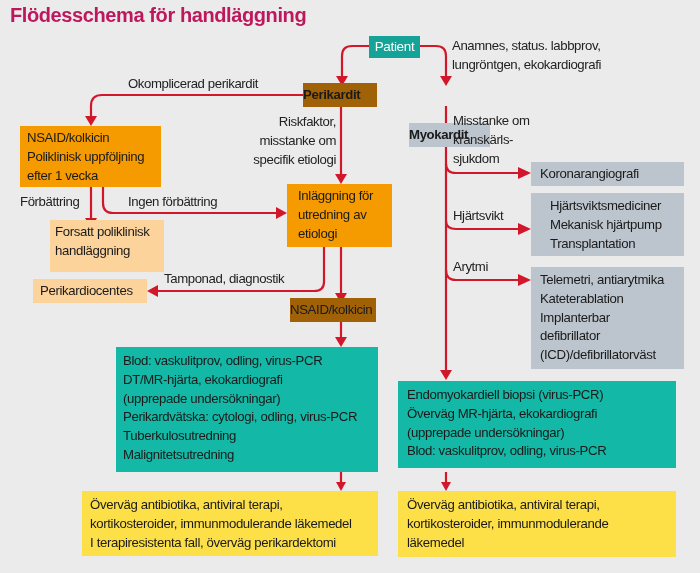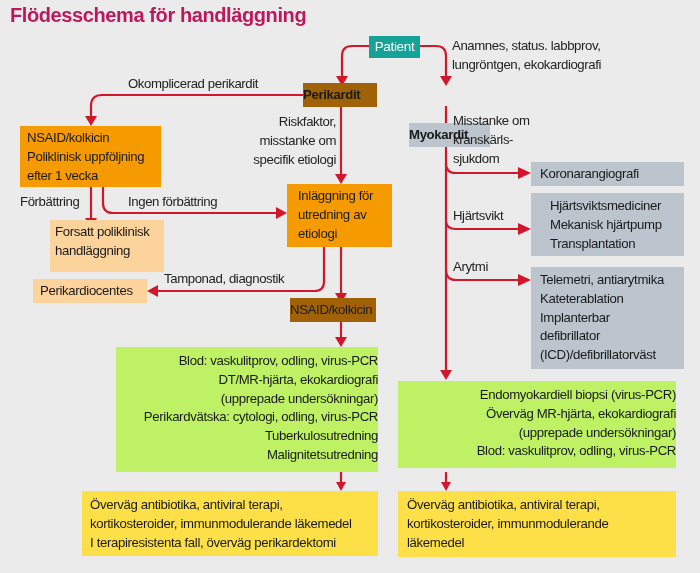--- a/index.html
+++ b/index.html
@@ -9,21 +9,21 @@
   }
   .title { position: absolute; left: 10px; top: 4px; font-size: 20px; font-weight: bold; letter-spacing: -0.4px; color: #be185d; }
   .box { position: absolute; box-sizing: border-box; font-size: 13.2px; line-height: 18.8px; letter-spacing: -0.35px; white-space: pre-line; }
   .lbl { position: absolute; font-size: 13.2px; line-height: 18.8px; letter-spacing: -0.4px; color: #222; white-space: pre-line; }
   .teal { background: #14a396; color: #fff; font-weight: normal; text-align: center; }
   .orange { background: #f59b00; color: #1a1a1a; }
   .orange-b { background: #a16207; color: #1a1a1a; font-weight: bold; }
   .peach { background: #fcd39a; }
   .grey { background: #bcc5cd; }
   .grey-b { background: #bcc5cd; font-weight: bold; text-align: left; margin-top: 40px; }
-  .lightyellow { background: #bef264; text-align: right; }
+  .lightyellow { background: #14b8a6; }
   .yellow { background: #fde047; }
   svg.arrows { position: absolute; left: 0; top: 0; width: 700px; height: 573px; pointer-events: none; }
   .line { fill: none; stroke: #d3172a; stroke-width: 2.2; }
   .head { fill: #d3172a; }
 </style>
 </head>
 <body>
 
 <div class="title">Flödesschema för handläggning</div>
 

